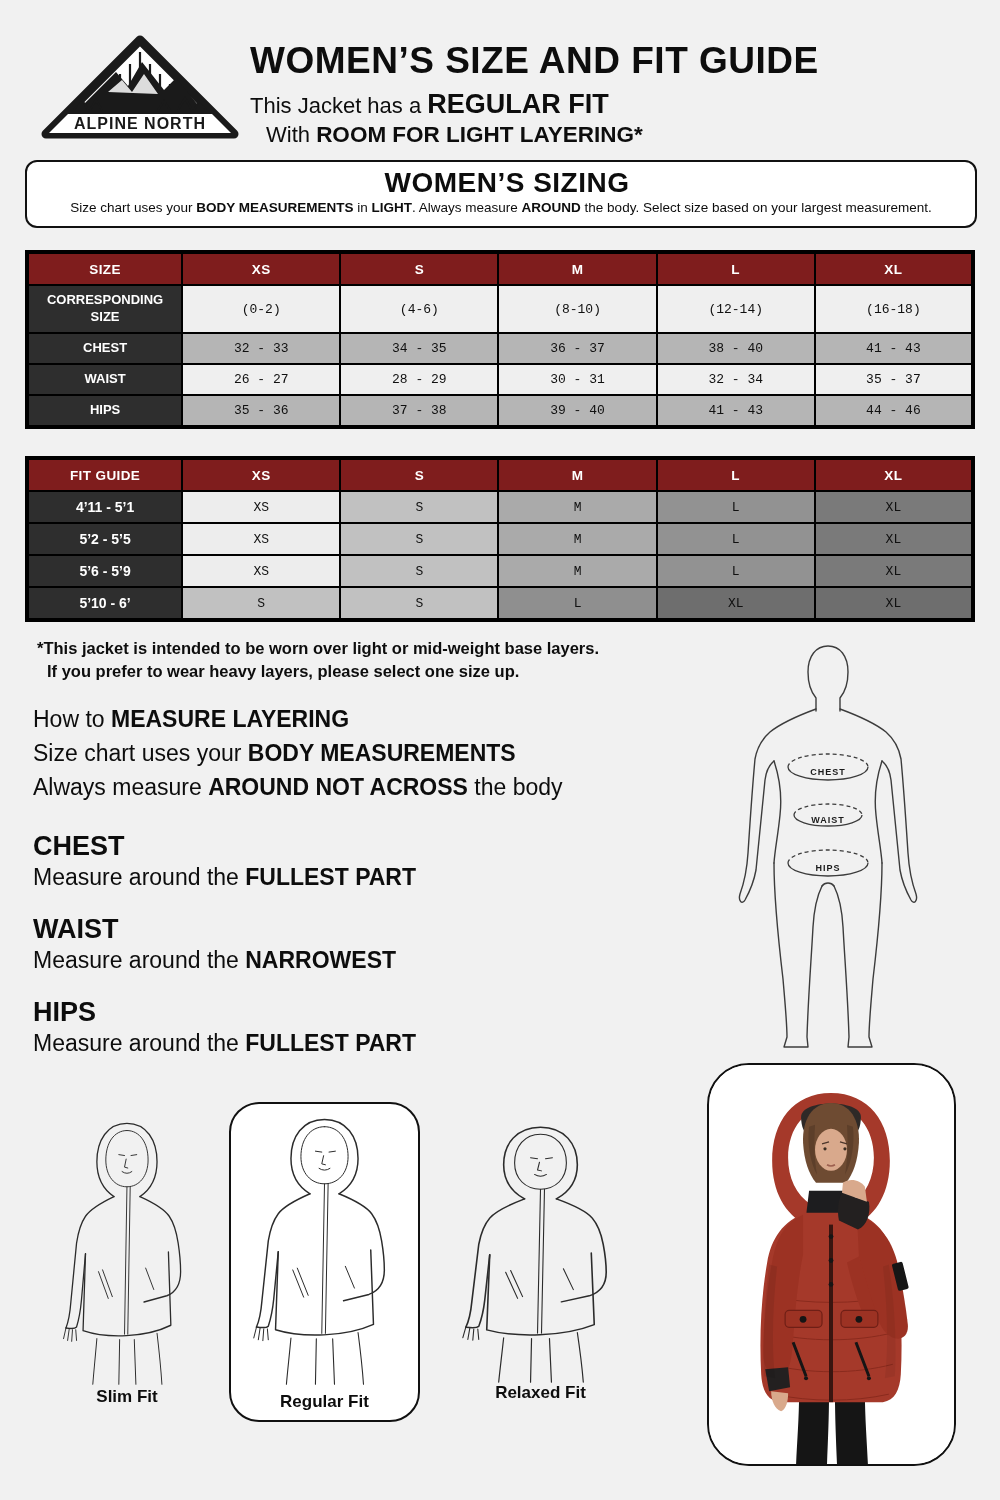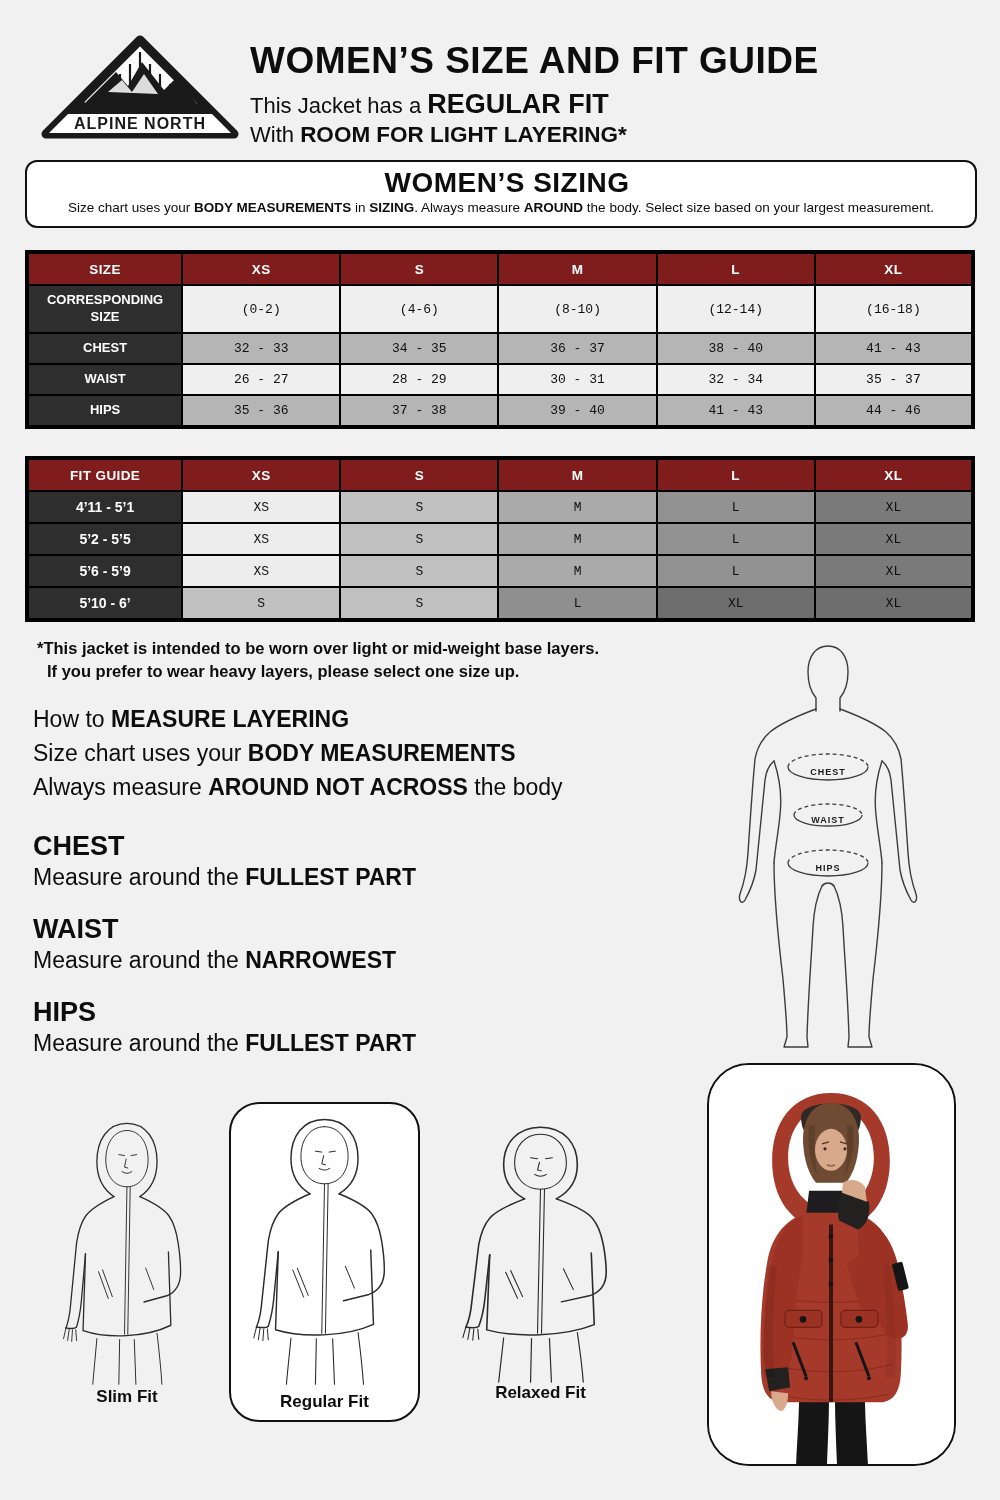--- a/index.html
+++ b/index.html
@@ -5,21 +5,21 @@
   html,body { margin:0; padding:0; }
   body { font-family:"Liberation Sans", sans-serif; color:#0d0d0d; }
   .page { position:relative; width:1000px; height:1500px; background:#f1f1f1; overflow:hidden; }
 
   
   .logo { position:absolute; left:38px; top:30px; width:205px; height:115px; }
   .titles { position:absolute; left:250px; top:40px; width:720px; }
   .main-title { font-size:37px; font-weight:800; letter-spacing:.5px; line-height:42px; margin:0; }
   .fit-line { margin:8px 0 0 0; font-size:22px; line-height:28px; }
   .fit-line b { font-size:27px; font-weight:800; }
-  .layer-line { margin:2px 0 0 0; font-size:22px; line-height:26px; }
+  .layer-line { margin:2px 0 0 16px; font-size:22px; line-height:26px; }
   .layer-line b { font-size:22.5px; font-weight:800; }
 
   
   .sizing-box { position:absolute; left:25px; top:160px; width:948px; height:64px;
     background:#fff; border:2px solid #111; border-radius:12px; text-align:center; }
   .sizing-title { margin:5px 0 0 12px; font-size:28px; font-weight:800; letter-spacing:.5px; }
   .sizing-desc { margin:1px 0 0 0; font-size:13.5px; }
 
   
   table.sz { position:absolute; left:25px; width:950px; border-collapse:collapse;
@@ -100,21 +100,21 @@
   </svg>
 
   <div class="titles">
     <h1 class="main-title">WOMEN’S SIZE AND FIT GUIDE</h1>
     <p class="fit-line"><span>This Jacket has a </span><b>REGULAR FIT</b></p>
     <p class="layer-line"><span>With </span><b>ROOM FOR LIGHT LAYERING*</b></p>
   </div>
 
   <div class="sizing-box">
     <h2 class="sizing-title">WOMEN’S SIZING</h2>
-    <p class="sizing-desc"><span>Size chart uses your </span><b>BODY MEASUREMENTS</b><span> in </span><b>SIZING</b><span>. Always measure </span><b>AROUND</b><span> the body. Select size based on your largest measurement.</span></p>
+    <p class="sizing-desc"><span>Size chart uses your </span><b>BODY MEASUREMENTS</b><span> in </span><b>LIGHT</b><span>. Always measure </span><b>AROUND</b><span> the body. Select size based on your largest measurement.</span></p>
   </div>
 
   <table class="sz" id="size-table">
     <colgroup>
         <col style="width:16.4%">
         <col style="width:16.72%">
         <col style="width:16.72%">
         <col style="width:16.72%">
         <col style="width:16.72%">
         <col style="width:16.72%">

